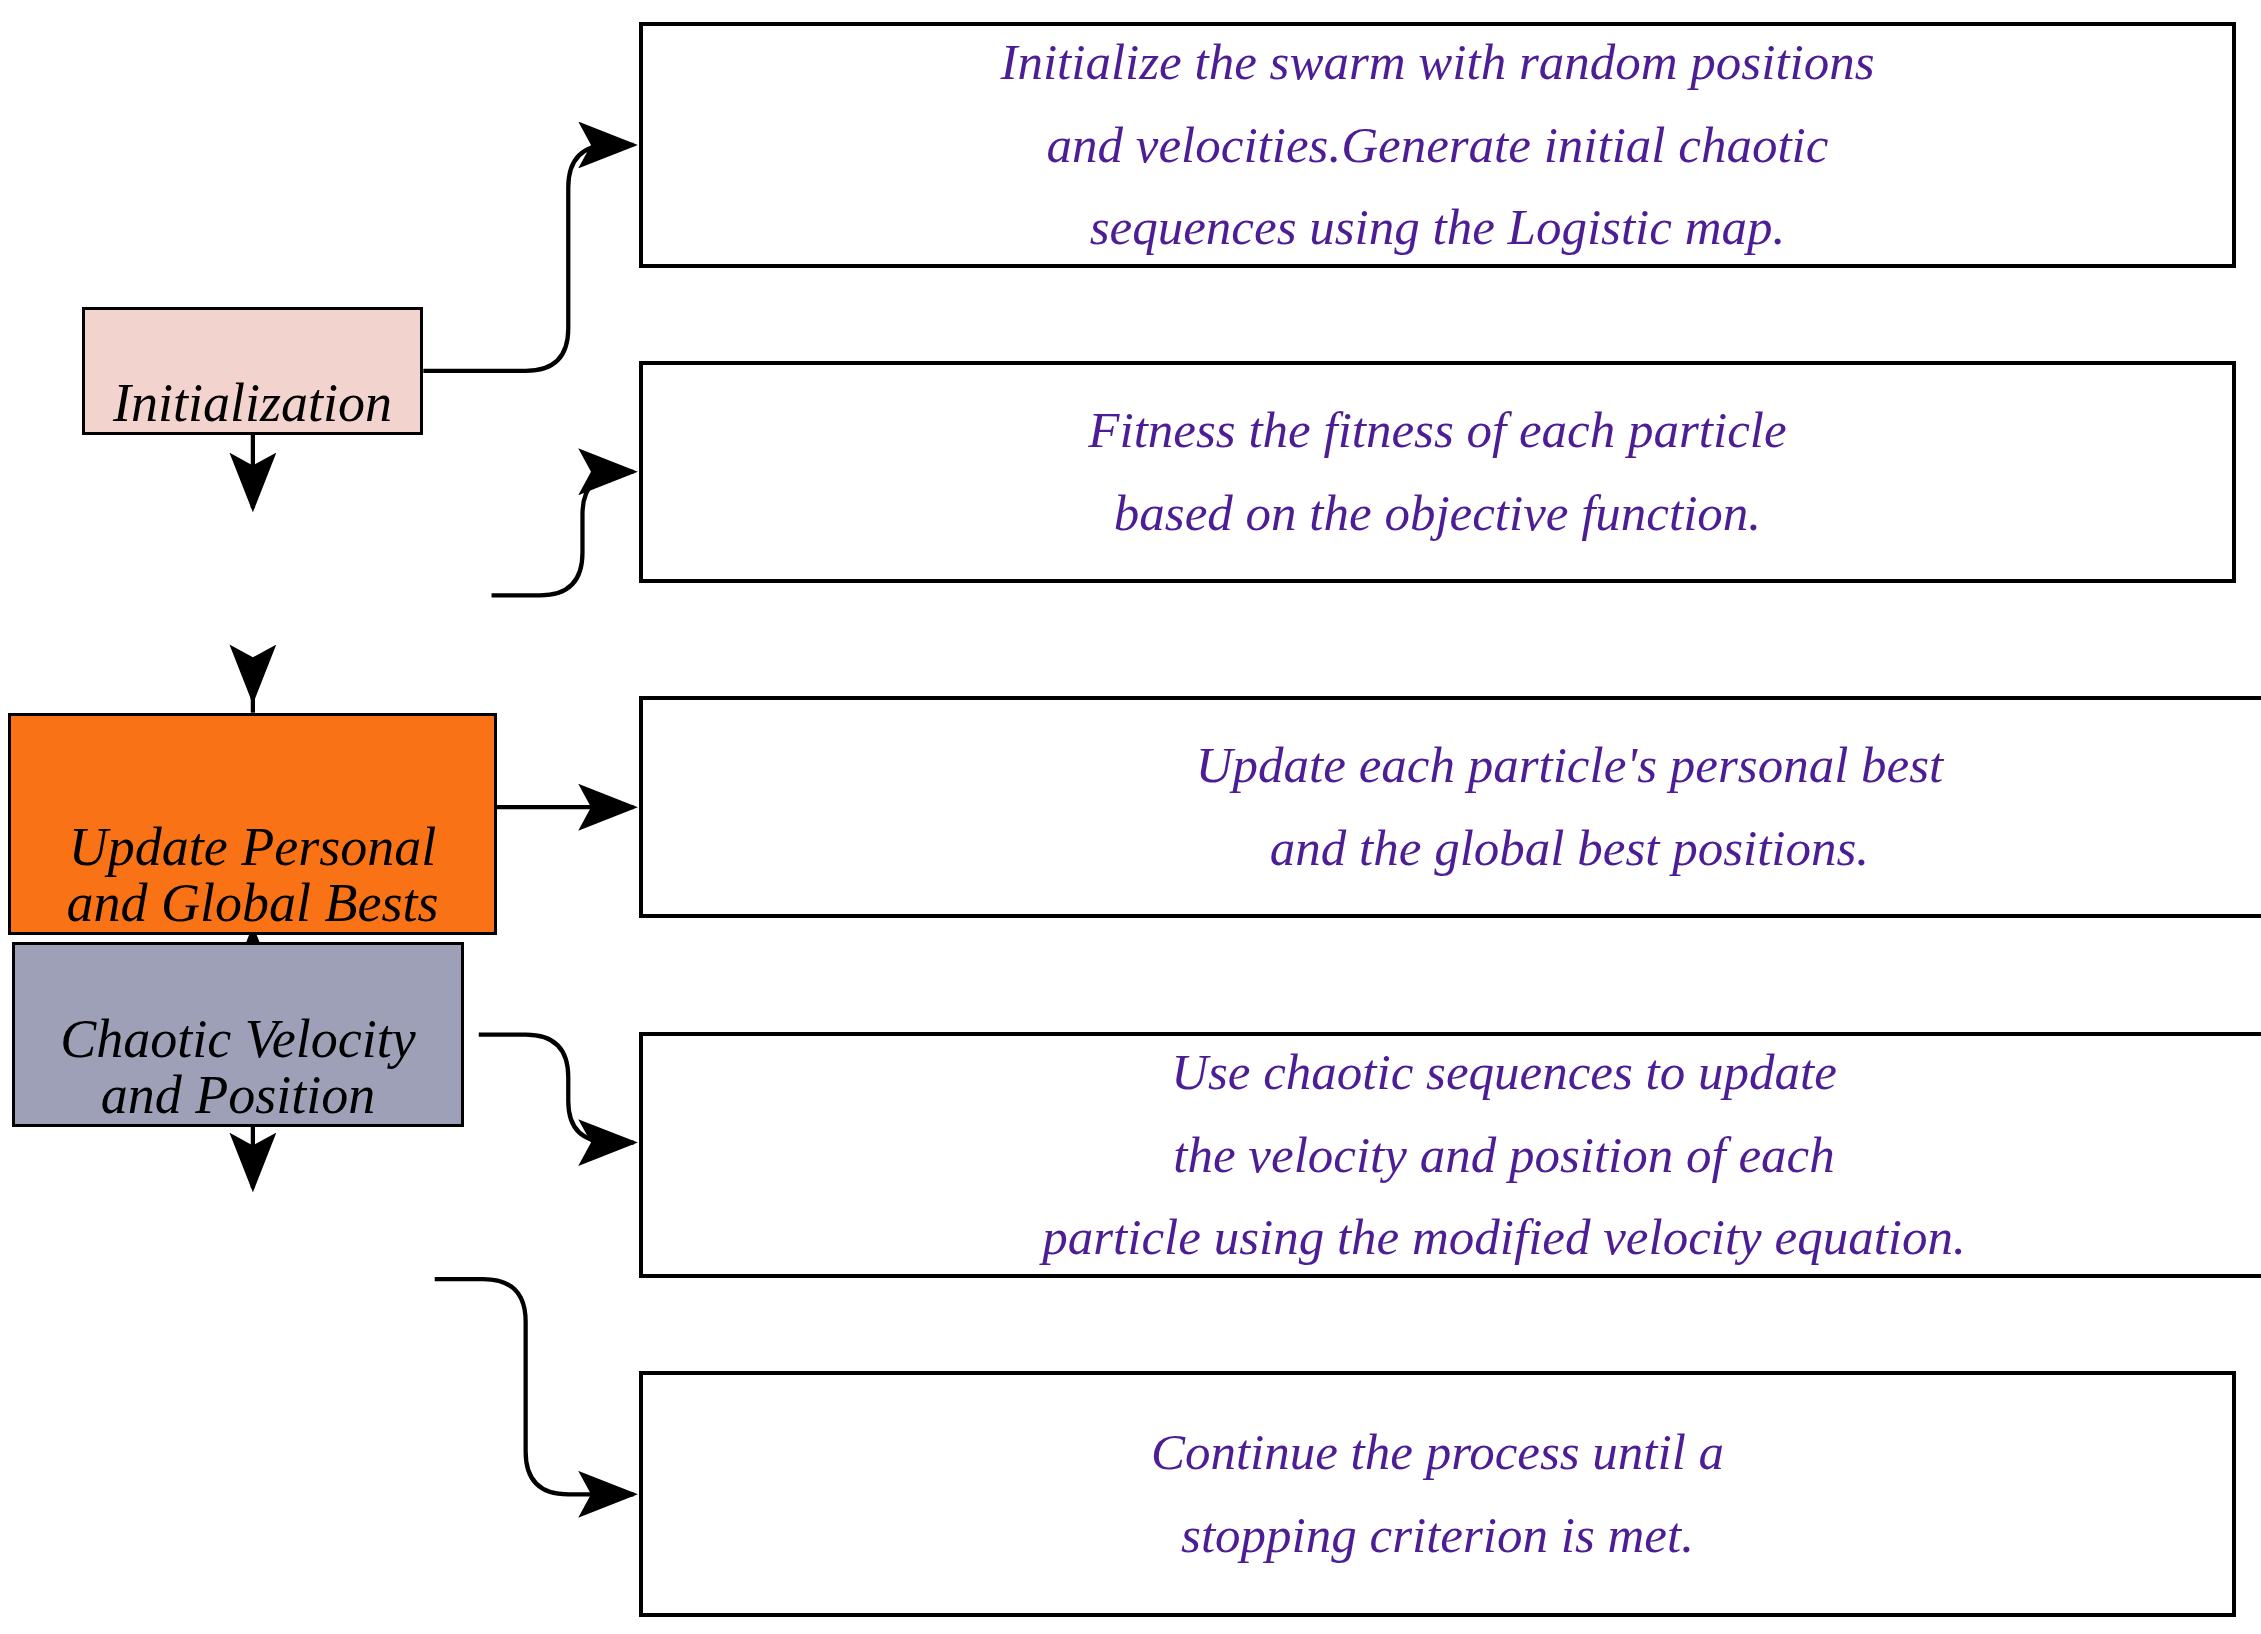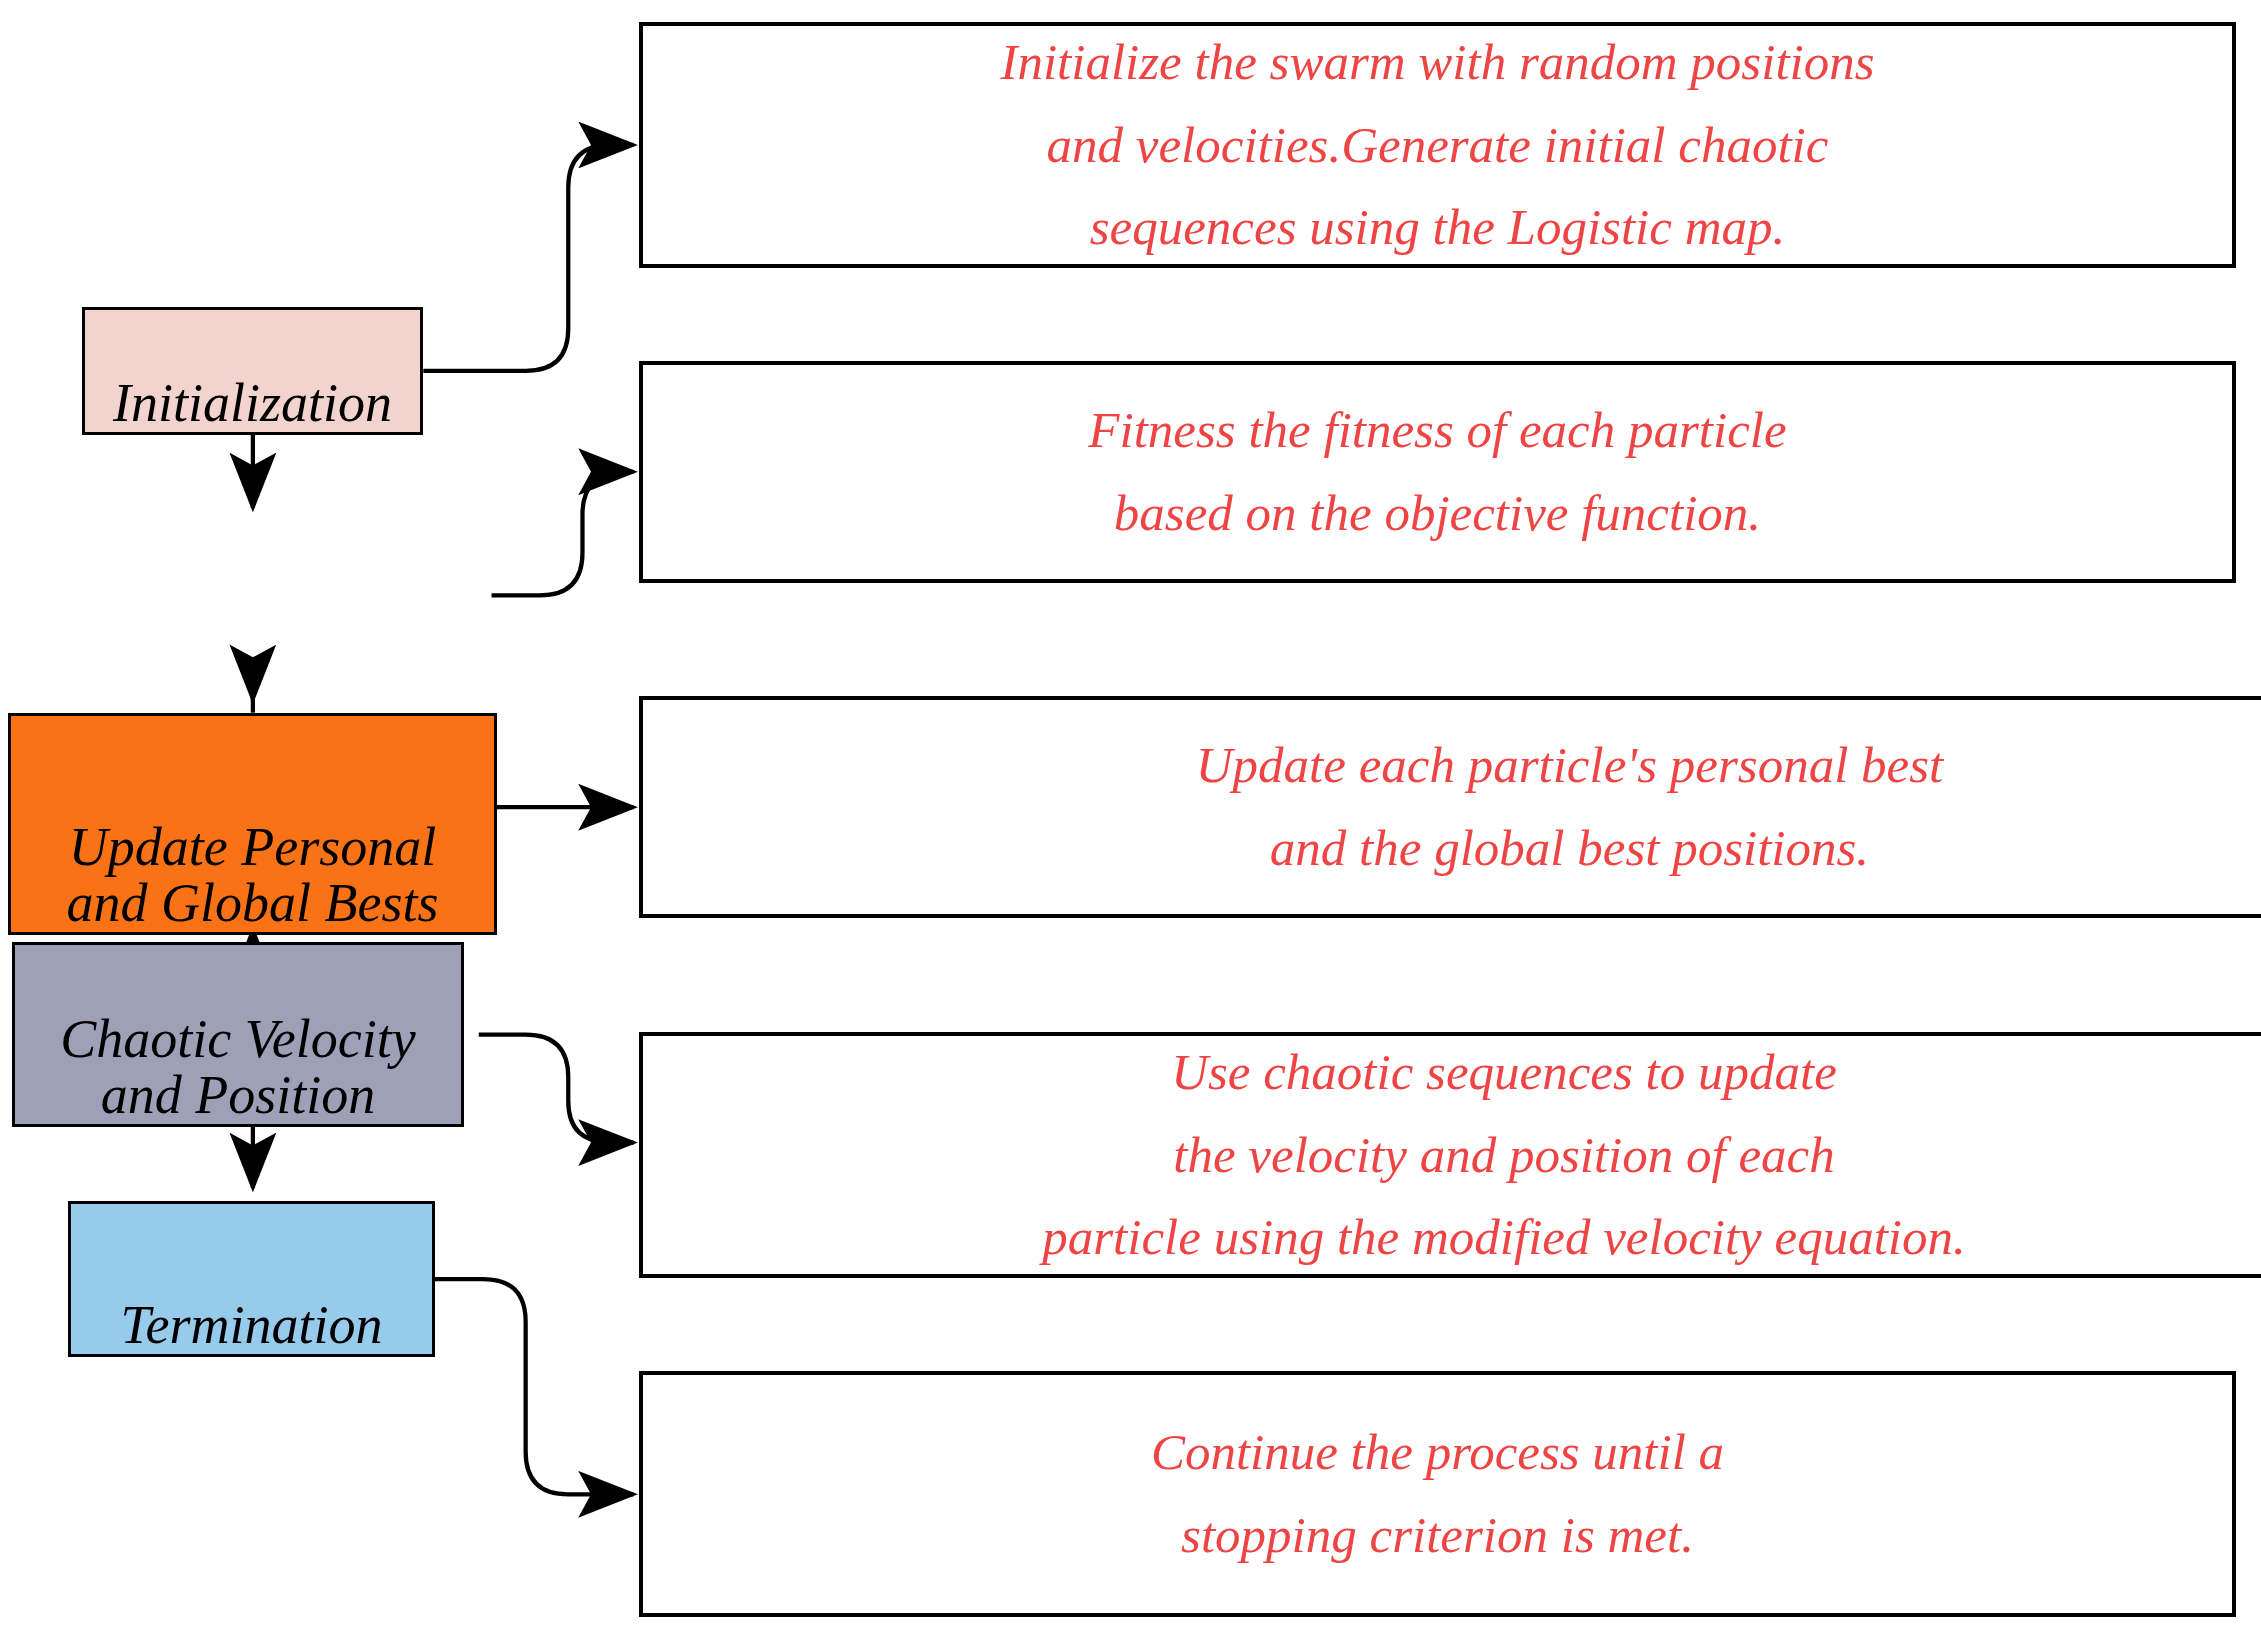--- a/index.html
+++ b/index.html
@@ -10,21 +10,21 @@
 
   .node{position:absolute;box-sizing:border-box;border:3.6px solid #000;
         display:flex;align-items:flex-end;justify-content:center;}
   .node .label{font-style:italic;font-weight:400;color:#000;
         font-size:54px;line-height:1.05;text-align:center;white-space:nowrap;
         letter-spacing:0px;}
   .node .label.two{white-space:normal;}
 
   .desc{position:absolute;box-sizing:border-box;border:4.3px solid #000;background:#fff;
         display:flex;align-items:center;justify-content:center;}
-  .desc .dtext{font-style:italic;color:#ef4444;font-size:51px;line-height:1.62;
+  .desc .dtext{font-style:italic;color:#4c1d95;font-size:51px;line-height:1.62;
         text-align:center;white-space:pre-line;padding:0 28px;}
 </style>
 </head>
 <body>
 
 <div id="stage">
 
   <svg class="layer" viewBox="0 0 3183 2301" preserveAspectRatio="none">
     <defs>
       <marker id="ah" markerWidth="14" markerHeight="11" refX="13" refY="5.5" orient="auto" markerUnits="strokeWidth">
@@ -88,18 +88,15 @@
   <div class="node" style="left:8px;top:713px;width:489px;height:222px;background:#f97316;">
     <div class="label two" style="white-space:pre-line;">Update Personal
 and Global Bests</div>
   </div>
 
   <div class="node" style="left:12px;top:942px;width:452px;height:185px;background:#9EA0B8;">
     <div class="label two" style="white-space:pre-line;">Chaotic Velocity
 and Position</div>
   </div>
 
-  <div class="node" style="left:68px;top:1201px;width:367px;height:156px;background:#97CBEC;">
-    <div class="label">Termination</div>
-  </div>
 
 </div>
 
 
 </body></html>

